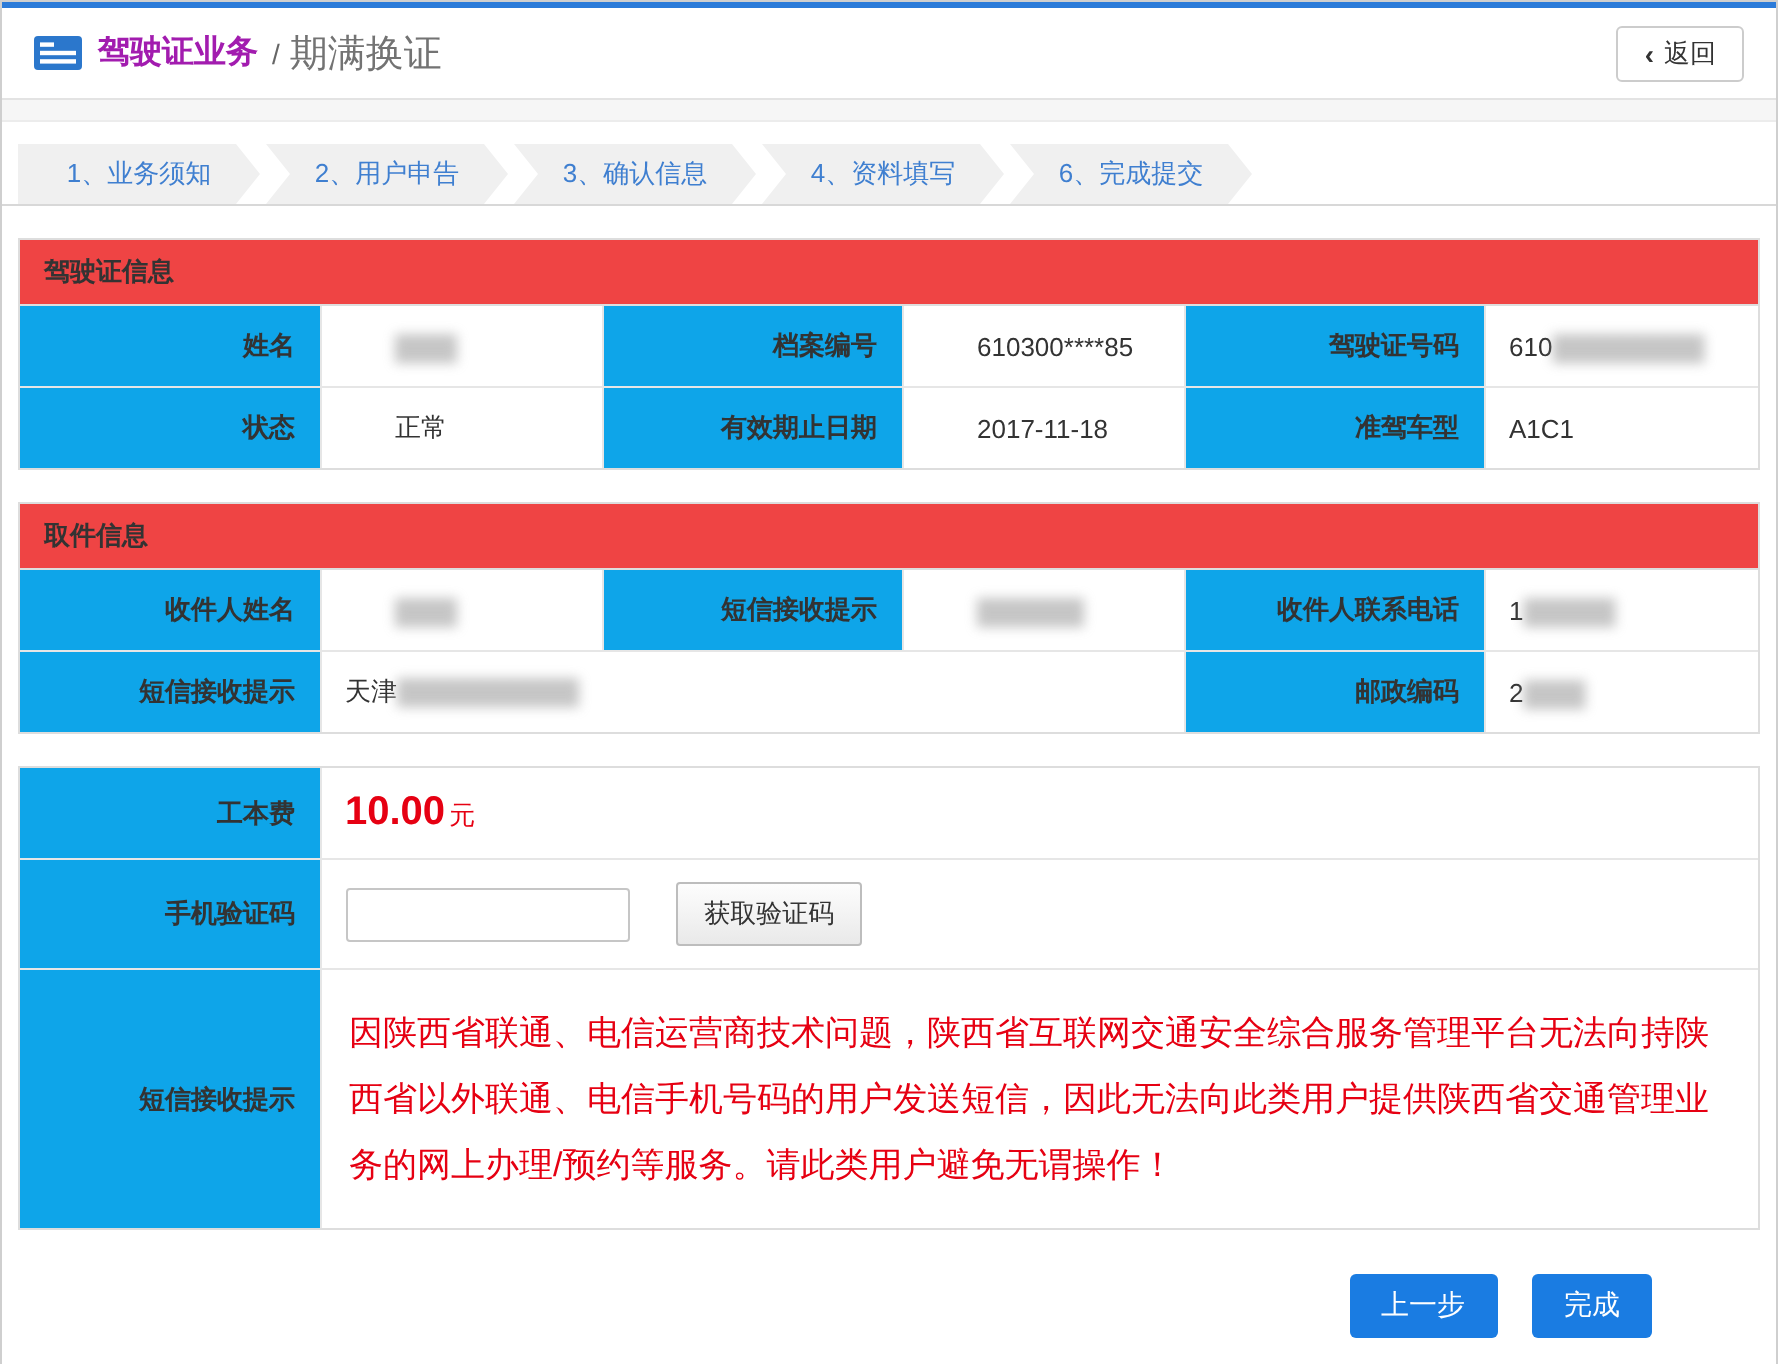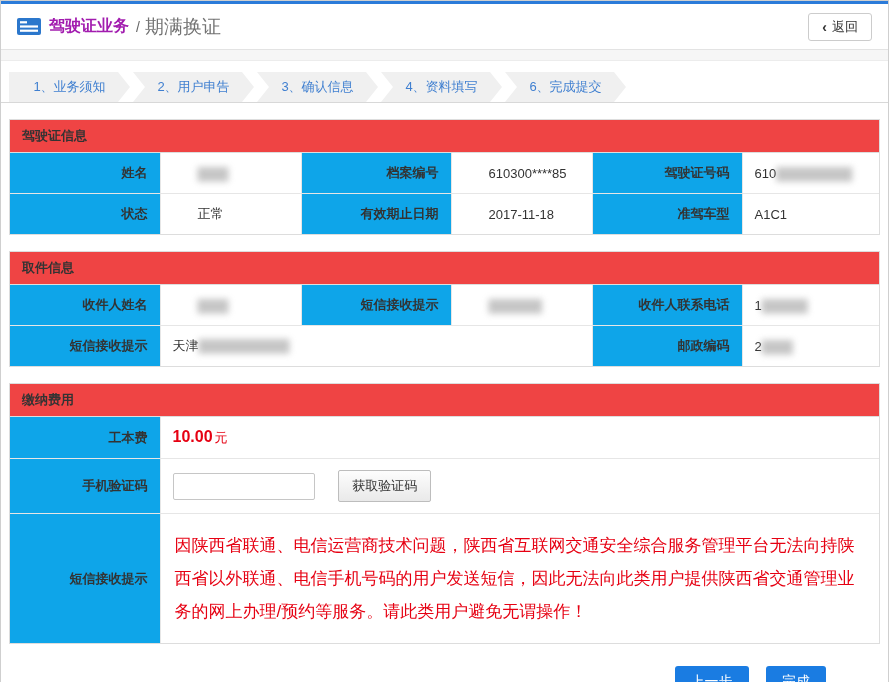--- a/index.html
+++ b/index.html
@@ -33,21 +33,21 @@
   
   .section { margin:16px 8px 0 8px; border:1px solid #ddd; background:#fff; }
   .section-header { background:#ef4444; border-bottom:1px solid #ddd; padding:7px 12px; font-size:13px; font-weight:bold; color:#333; }
   table.tbl { width:100%; border-collapse:collapse; border-style:hidden; font-size:13px; table-layout:fixed; }
   .tbl td { border:1px solid #e6e6e6; padding:11px 12px; color:#333; vertical-align:middle; word-break:break-all; }
   .tbl td.lbl { background:#0ea5e9; text-align:right; font-weight:bold; width:150px; color:#333; }
   .tbl td.val { width:141px; background:#fff;padding-left:37px; }
   .tbl td.val-last { background:#fff; }
   .blur { display:inline-block; filter:blur(3px); color:#979797; opacity:.55; font-size:12px; letter-spacing:-1px; user-select:none; }
   
-  .fee-num { color:#e60012; font-size:16px; font-weight:bold; }
+  .fee-num { color:#e60012; font-size:20px; font-weight:bold; }
   .fee-unit { color:#e60012; font-size:13px; margin-left:2px; }
   .code-row input { width:142px; height:27px; border:1px solid #c6c6c6; border-radius:2px; padding:0 7px; font-size:13px; font-family:inherit; vertical-align:middle; }
   .code-btn { margin-left:20px; padding:6px 13px; background:linear-gradient(#fdfdfd,#e9e9e9); border:1px solid #bdbdbd; border-radius:2px; font-size:13px; color:#333; cursor:pointer; vertical-align:middle; font-family:inherit; }
   .notice { color:#e60012; font-size:17px; line-height:1.95; padding:4px 2px; }
   
   .footer { text-align:right; padding:22px 62px 20px 0; }
   .btn-primary { background:#1a7ce2; color:#fff; border:none; border-radius:3px; padding:7px 16px; font-size:14px; margin-left:13px; cursor:pointer; font-family:inherit; }
 </style>
 </head>
 <body>
@@ -125,21 +125,20 @@
         <td class="lbl">短信接收提示</td>
         <td colspan="3"><span>天津</span><span class="blur">████████████</span></td>
         <td class="lbl">邮政编码</td>
         <td class="val-last"><span>2</span><span class="blur">████</span></td>
       </tr>
     </tbody>
       </table>
   </div>
 
   <div class="section">
-    <div class="section-header">缴纳费用</div>
     <table class="tbl">
       <tbody>
           <tr>
         <td class="lbl">工本费</td>
         <td><span class="fee-num">10.00</span><span class="fee-unit">元</span></td>
       </tr>
       <tr class="code-row">
         <td class="lbl">手机验证码</td>
         <td class="code-row">
           <input type="text" style="">

